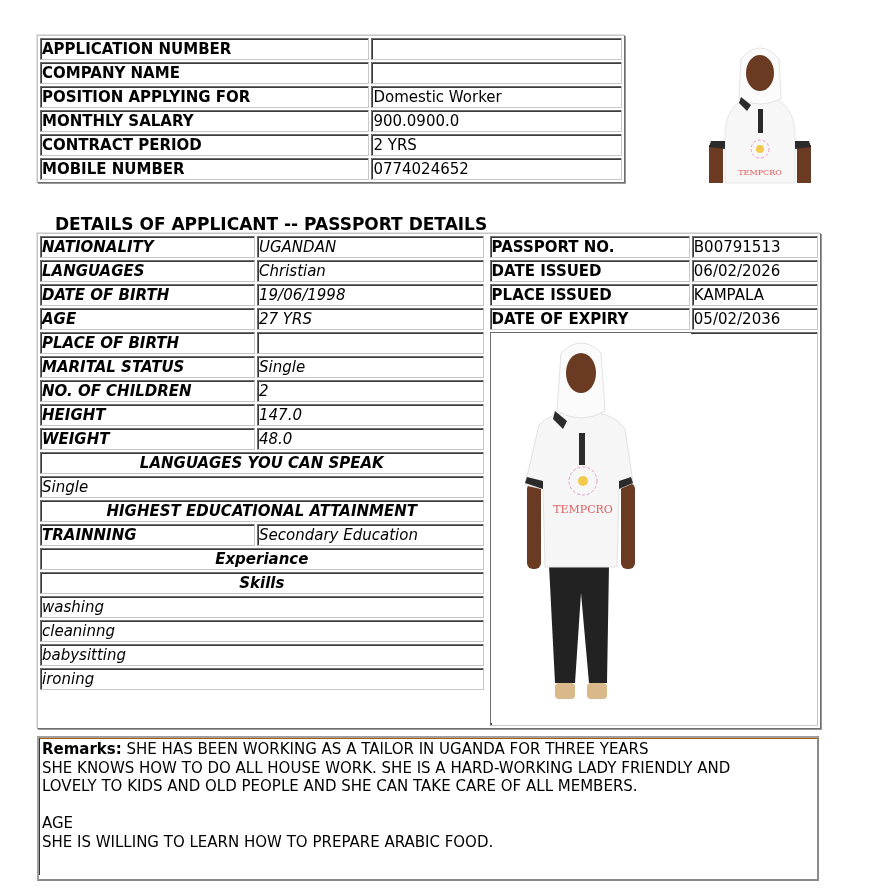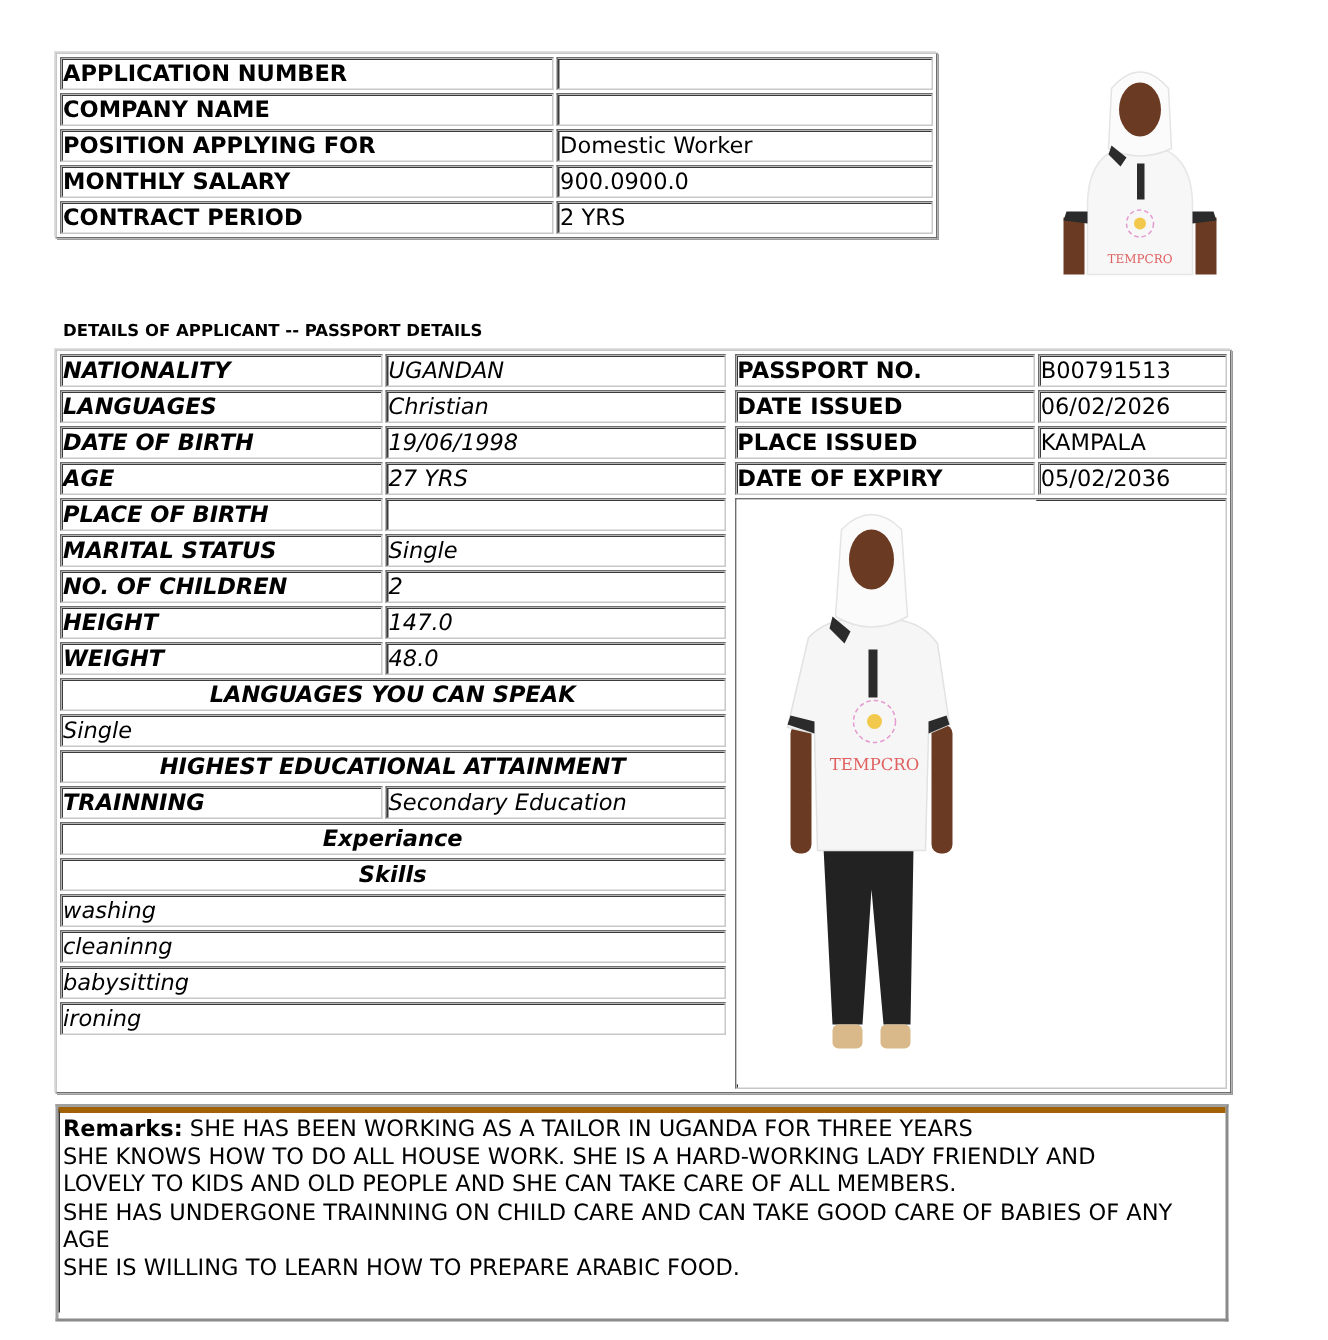--- a/index.html
+++ b/index.html
@@ -21,38 +21,38 @@
   .lbl { font-weight: bold; }
   .ctr { text-align: center; font-weight: bold; }
 
   #top-table { position: absolute; left: 37px; top: 35px; width: 588px; }
   #top-table td.k { width: 322px; }
   #top-table td.v { width: 244px; }
   .fullname-val { display: inline-block; border-right: 1px solid #000; padding-right: 1px; }
 
   #photo-small { position: absolute; left: 705px; top: 37px; width: 110px; height: 148px; }
 
-  #section-title { position: absolute; left: 42px; top: 214px; font-weight: bold; font-size: 11px; }
+  #section-title { position: absolute; left: 55px; top: 214px; font-weight: bold; font-size: 17px; }
 
   #details { position: absolute; left: 37px; top: 233px; width: 784px; }
   #details > tbody > tr > td { }
   .left-col { width: 447px; vertical-align: top !important; padding: 0 !important; font-style: italic; }
   .nested { width: 100%; border-spacing: 2px; margin: -2px; }
   .nested td.k { width: 211px; }
   .pass-k { width: 196px; }
   .pass-v { width: 122px; }
 
   #photo-big-cell { vertical-align: top !important; padding: 0 !important; height: auto !important; }
 
   #remarks {
     position: absolute; left: 37px; top: 736px; width: 782px; height: 145px;
     border: 2px solid; border-color: #a0a0a0 #8a8a8a #8a8a8a #a0a0a0;
     box-sizing: border-box; padding: 2px 3px; line-height: 18.5px; font-size: 15px;
   }
-  #remarks .inner { border-top: 4px solid #a16207; border-left: 1px solid #333; height: 100%; margin: -2px -3px; padding: 1px 2px; box-sizing: border-box; }
+  #remarks .inner { border-top: 1px solid #a16207; border-left: 1px solid #333; height: 100%; margin: -2px -3px; padding: 1px 2px; box-sizing: border-box; }
   #remarks b { font-weight: bold; }
 </style>
 </head>
 <body>
 
 <table id="top-table" class="tbl">
   <tbody>
     <tr>
         <td class="k lbl">APPLICATION NUMBER</td>
         <td class="v"></td>
@@ -65,20 +65,24 @@
         <td class="k lbl">POSITION APPLYING FOR</td>
         <td class="v">Domestic Worker</td>
       </tr>
     <tr>
         <td class="k lbl">MONTHLY SALARY</td>
         <td class="v">900.0900.0</td>
       </tr>
     <tr>
         <td class="k lbl">CONTRACT PERIOD</td>
         <td class="v">2 YRS</td>
+      </tr>
+    <tr>
+        <td class="k lbl">MOBILE NUMBER</td>
+        <td class="v">0774024652</td>
       </tr>
   </tbody>
 </table>
 
 <div id="photo-small">
   <svg width="110" height="148" viewBox="0 0 110 148">
     <rect width="110" height="148" fill="#ffffff"></rect>
     <path d="M20 146 L20 100 Q20 70 40 62 L70 62 Q90 70 90 100 L90 146 Z" fill="#f7f7f7" stroke="#e6e6e6"></path>
     <rect x="4" y="108" width="14" height="38" fill="#6b3a22"></rect>
     <rect x="92" y="108" width="14" height="38" fill="#6b3a22"></rect>
@@ -220,17 +224,17 @@
     </tr>
   </tbody>
 </table>
 
 <div id="remarks">
   <div class="inner">
     <b>Remarks:</b>
     <span>SHE HAS BEEN WORKING AS A TAILOR IN UGANDA FOR THREE YEARS</span><br>
     <span>SHE KNOWS HOW TO DO ALL HOUSE WORK. SHE IS A HARD-WORKING LADY FRIENDLY AND</span><br>
     <span>LOVELY TO KIDS AND OLD PEOPLE AND SHE CAN TAKE CARE OF ALL MEMBERS.</span><br>
-    <span>SHE HAS UNDERGONE TRAINNING ON CHILD CARE AND CAN TAKE GOOD CARE OF BABIES OF ANY</span><br>
+    <br>
     <span>AGE</span><br>
     <span>SHE IS WILLING TO LEARN HOW TO PREPARE ARABIC FOOD.</span>
   </div>
 </div>
 
 </body></html>

